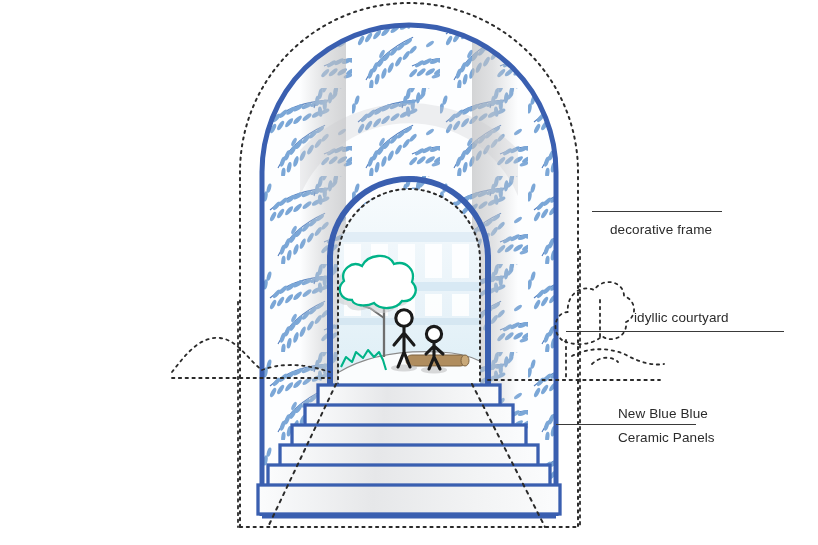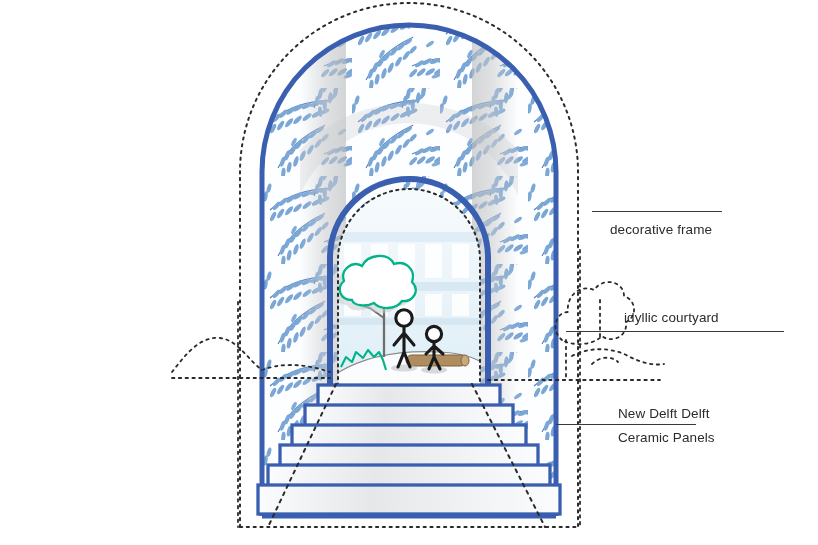--- a/index.html
+++ b/index.html
@@ -22,21 +22,21 @@
     border-top:1.6px solid #3a3a3a;
   }
 
   
   #lbl-frame{left:592px;top:190px;}
   #lbl-frame .label-text{position:absolute;left:18px;top:0px;margin-top:32px;}
   #lbl-frame .leader{left:0px;top:21px;width:130px;}
 
   
   #lbl-court{left:566px;top:310px;}
-  #lbl-court .label-text{position:absolute;left:58px;top:0px;text-align:center;}
+  #lbl-court .label-text{position:absolute;left:68px;top:0px;text-align:center;}
   #lbl-court .leader{left:0px;top:21px;width:218px;}
 
   
   #lbl-panels{left:556px;top:406px;}
   #lbl-panels .label-text{position:absolute;left:62px;}
   #lbl-panels .line1{top:0px;}
   #lbl-panels .line2{top:24px;}
   #lbl-panels .leader{left:0px;top:18px;width:140px;}
 </style>
 </head>
@@ -248,18 +248,18 @@
     <span class="label-text">decorative frame</span>
     <span class="leader"></span>
   </div>
 
   <div class="label-group" id="lbl-court">
     <span class="label-text">idyllic courtyard</span>
     <span class="leader"></span>
   </div>
 
   <div class="label-group" id="lbl-panels">
-    <span class="label-text line1">New Delft Delft</span>
+    <span class="label-text line1">New Blue Blue</span>
     <span class="label-text line2">Ceramic Panels</span>
     <span class="leader"></span>
   </div>
 
 </div>
 
 </body></html>

